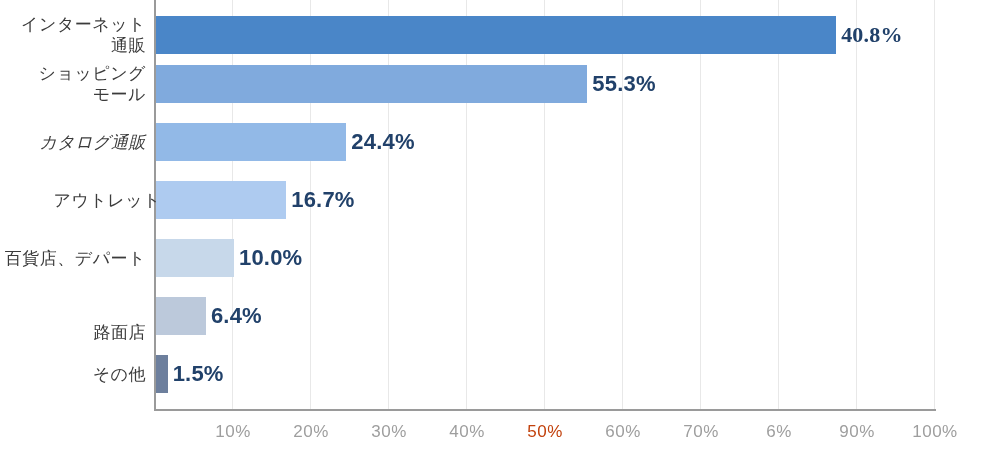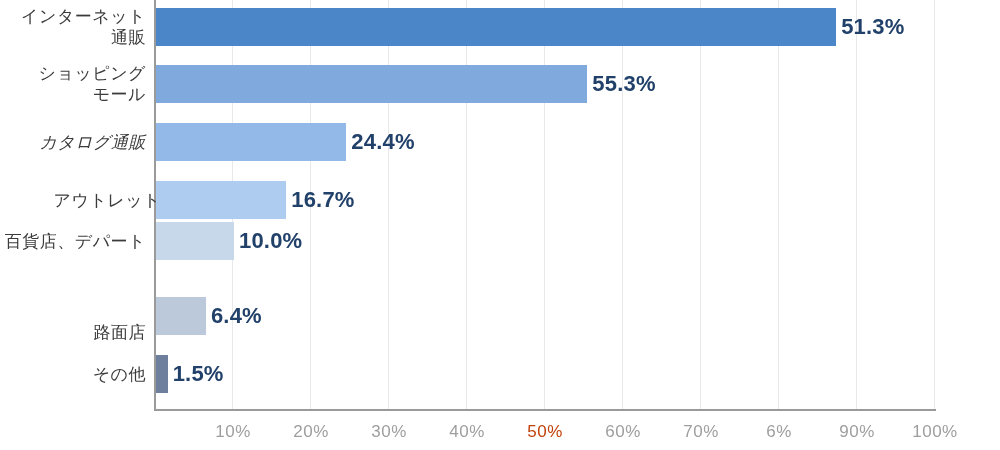--- a/index.html
+++ b/index.html
@@ -120,43 +120,43 @@
         <div class="gridline" style="left: 623px; background: rgb(232, 232, 232);"></div>
         <div class="gridline" style="left: 701px; background: rgb(232, 232, 232);"></div>
         <div class="gridline" style="left: 779px; background: rgb(232, 232, 232);"></div>
       </div>
   </div>
 
   <div class="axis-y-line"></div>
   <div class="axis-x-line"></div>
 
   <div id="rows">
-      <div class="row" style="top: 8px;">
+      <div class="row" style="top: 16px; font-family: Liberation Serif, serif;">
         <div class="cat-label" style="top: -2px; color: rgb(59, 59, 59);">インターネット
 通販</div>
         <div class="bar" style="width: 680.16px; background: rgb(74, 134, 200);"></div>
-        <div class="value-label" style="left: 841.16px; color: rgb(33, 65, 106);">51.3%</div>
+        <div class="value-label" style="left: 841.16px; color: rgb(33, 65, 106);">40.8%</div>
       </div>
       <div class="row" style="top: 65px;">
         <div class="cat-label" style="top: -2px; color: rgb(59, 59, 59);">ショッピング
 モール</div>
         <div class="bar" style="width: 431.34px; background: rgb(128, 170, 221);"></div>
         <div class="value-label" style="left: 592.34px; color: rgb(33, 65, 106);">55.3%</div>
       </div>
       <div class="row" style="top: 123px;">
         <div class="cat-label" style="top: 8.5px; color: rgb(59, 59, 59); font-style: italic;">カタログ通販</div>
         <div class="bar" style="width: 190.32px; background: rgb(146, 185, 231);"></div>
         <div class="value-label" style="left: 351.32px; color: rgb(33, 65, 106);">24.4%</div>
       </div>
       <div class="row" style="top: 181px;">
         <div class="cat-label" style="top: 8.5px; color: rgb(59, 59, 59); margin-left: 15px;">アウトレット</div>
         <div class="bar" style="width: 130.26px; background: rgb(174, 203, 240);"></div>
         <div class="value-label" style="left: 291.26px; color: rgb(33, 65, 106);">16.7%</div>
       </div>
-      <div class="row" style="top: 222px; padding-left: 9px;">
+      <div class="row" style="top: 239px; padding-left: 9px;">
         <div class="cat-label" style="top: 8.5px; color: rgb(59, 59, 59);">百貨店、デパート</div>
         <div class="bar" style="width: 78px; background: rgb(199, 216, 234);"></div>
         <div class="value-label" style="left: 239px; color: rgb(33, 65, 106);">10.0%</div>
       </div>
       <div class="row" style="top: 297px;">
         <div class="cat-label" style="top: 8.5px; color: rgb(59, 59, 59); margin-top: 16px;">路面店</div>
         <div class="bar" style="width: 49.92px; background: rgb(188, 201, 219);"></div>
         <div class="value-label" style="left: 210.92px; color: rgb(33, 65, 106);">6.4%</div>
       </div>
       <div class="row" style="top: 355px;">

